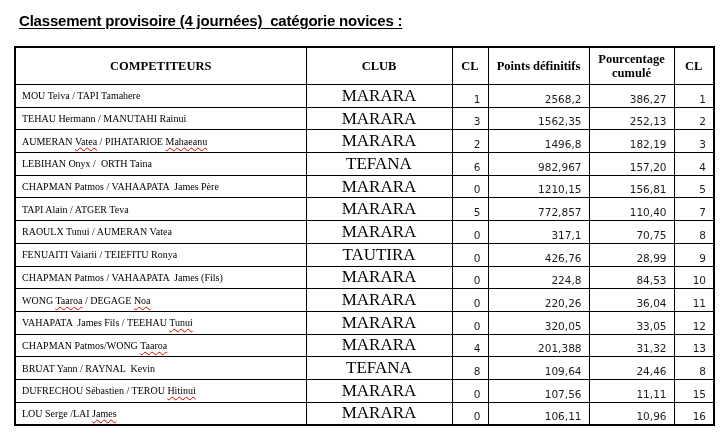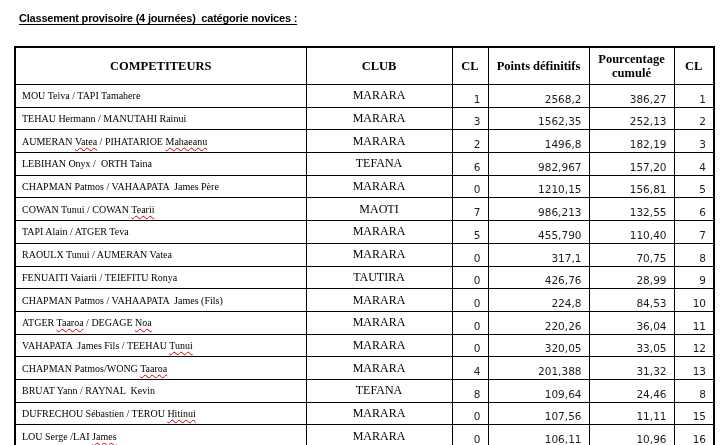--- a/index.html
+++ b/index.html
@@ -15,21 +15,21 @@
     font-family: "Liberation Serif", serif;
     color: #000;
   }
   .doc-title {
     position: absolute;
     left: 19px;
     top: 12px;
     margin: 0;
     font-family: "Liberation Sans", sans-serif;
     font-weight: bold;
-    font-size: 11px;
+    font-size: 15px;
     color: #000;
     text-decoration: underline;
     text-underline-offset: 2px;
     white-space: pre;
     letter-spacing: -0.2px;
   }
   table.results {
     position: absolute;
     left: 14px;
     top: 46px;
@@ -54,21 +54,21 @@
   }
   .results td { height: 19.7px; }
   td.comp {
     font-size: 10px;
     text-align: left;
     vertical-align: middle;
     padding-left: 6px;
     white-space: pre;
   }
   td.club {
-    font-size: 12px;
+    font-size: 17px;
     text-align: center;
     vertical-align: middle;
   }
   td.num {
     font-family: "DejaVu Sans", sans-serif;
     font-size: 10.5px;
     color: #1a1a22;
     text-align: right;
     vertical-align: bottom;
     padding-right: 7px;
@@ -151,34 +151,26 @@
 
   <tr>
     <td class="comp"><span>CHAPMAN Patmos / VAHAAPATA  James Père</span></td>
     <td class="club">MARARA</td>
     <td class="num">0</td>
     <td class="num">1210,15</td>
     <td class="num">156,81</td>
     <td class="num">5</td>
   </tr>
 
-  <tr>
-    <td class="comp"><span>COWAN Tunui / COWAN </span><span class="squiggle">Tearii</span></td>
-    <td class="club">MAOTI</td>
-    <td class="num">7</td>
-    <td class="num">986,213</td>
-    <td class="num">132,55</td>
-    <td class="num">6</td>
-  </tr>
 
   <tr>
     <td class="comp"><span>TAPI Alain / ATGER Teva</span></td>
     <td class="club">MARARA</td>
     <td class="num">5</td>
-    <td class="num">455,790</td>
+    <td class="num">772,857</td>
     <td class="num">110,40</td>
     <td class="num">7</td>
   </tr>
 
   <tr>
     <td class="comp"><span>RAOULX Tunui / AUMERAN Vatea</span></td>
     <td class="club">MARARA</td>
     <td class="num">0</td>
     <td class="num">317,1</td>
     <td class="num">70,75</td>
@@ -197,21 +189,21 @@
   <tr>
     <td class="comp"><span>CHAPMAN Patmos / VAHAAPATA  James (Fils)</span></td>
     <td class="club">MARARA</td>
     <td class="num">0</td>
     <td class="num">224,8</td>
     <td class="num">84,53</td>
     <td class="num">10</td>
   </tr>
 
   <tr>
-    <td class="comp"><span>ATGER </span><span class="squiggle">Taaroa</span><span> / DEGAGE </span><span class="squiggle">Noa</span></td>
+    <td class="comp"><span>WONG </span><span class="squiggle">Taaroa</span><span> / DEGAGE </span><span class="squiggle">Noa</span></td>
     <td class="club">MARARA</td>
     <td class="num">0</td>
     <td class="num">220,26</td>
     <td class="num">36,04</td>
     <td class="num">11</td>
   </tr>
 
   <tr>
     <td class="comp"><span>VAHAPATA  James Fils / TEEHAU </span><span class="squiggle">Tunui</span></td>
     <td class="club">MARARA</td>

